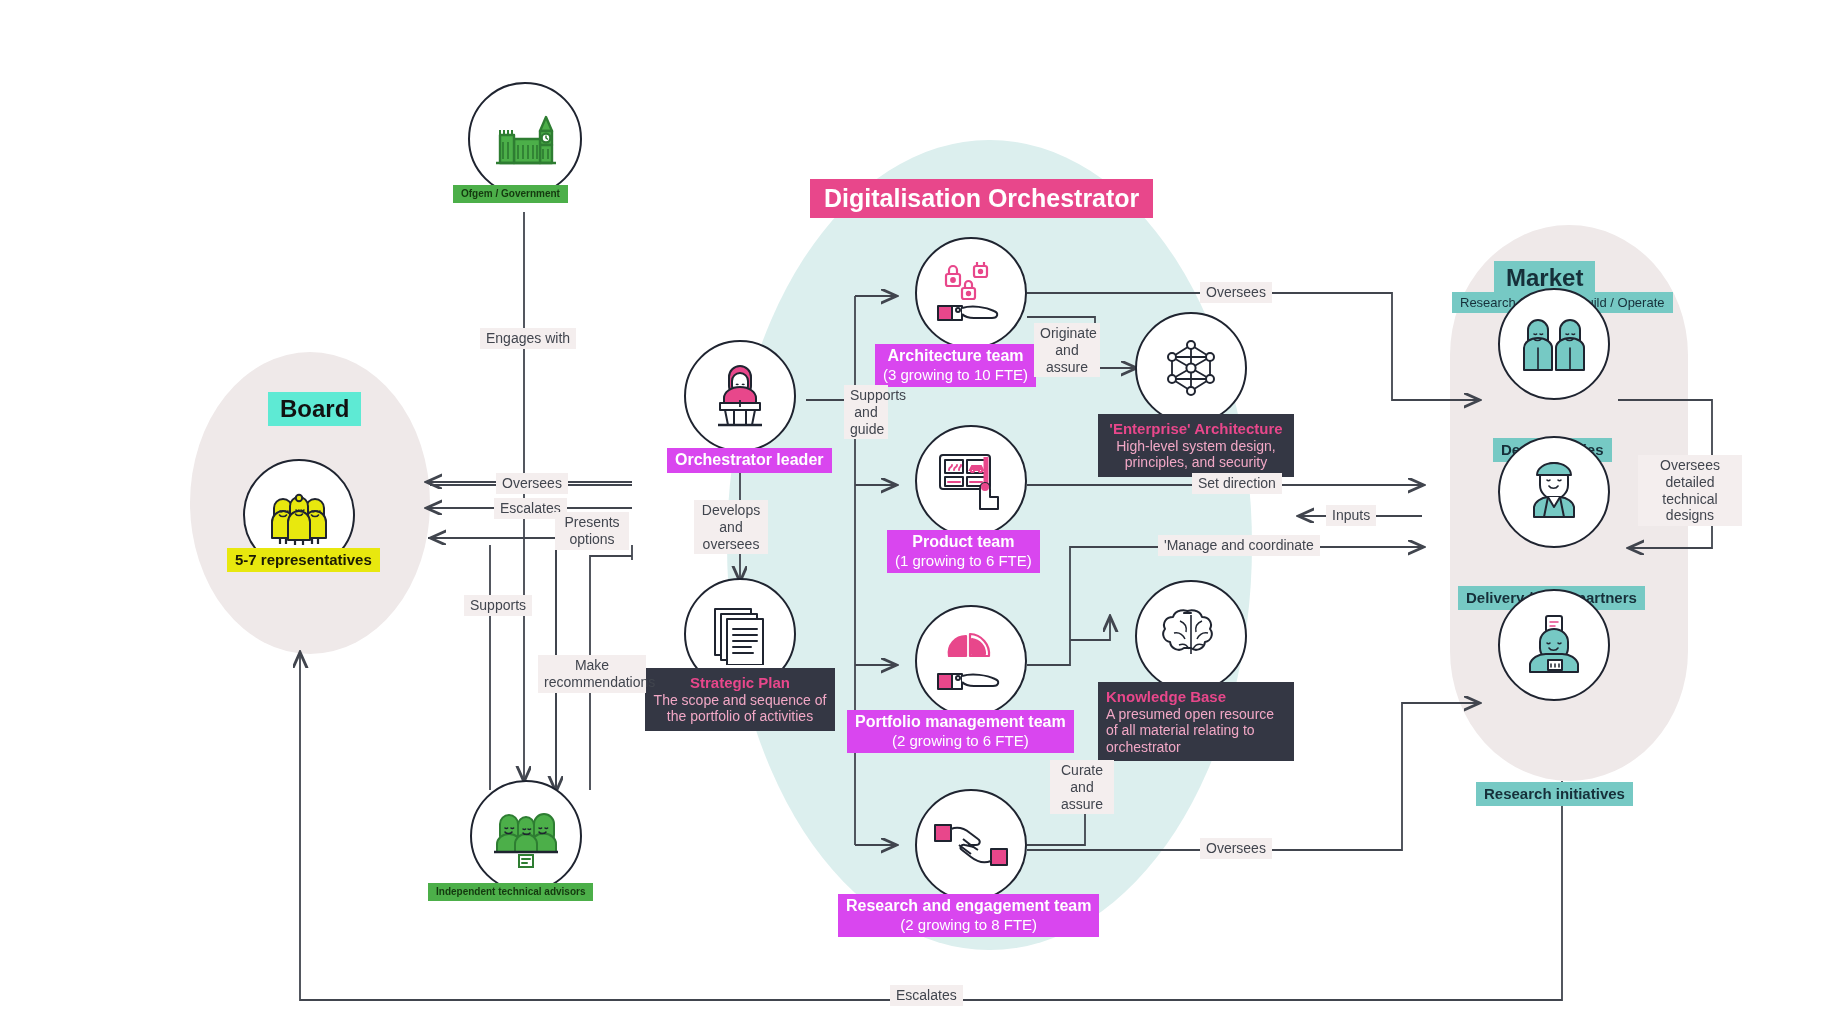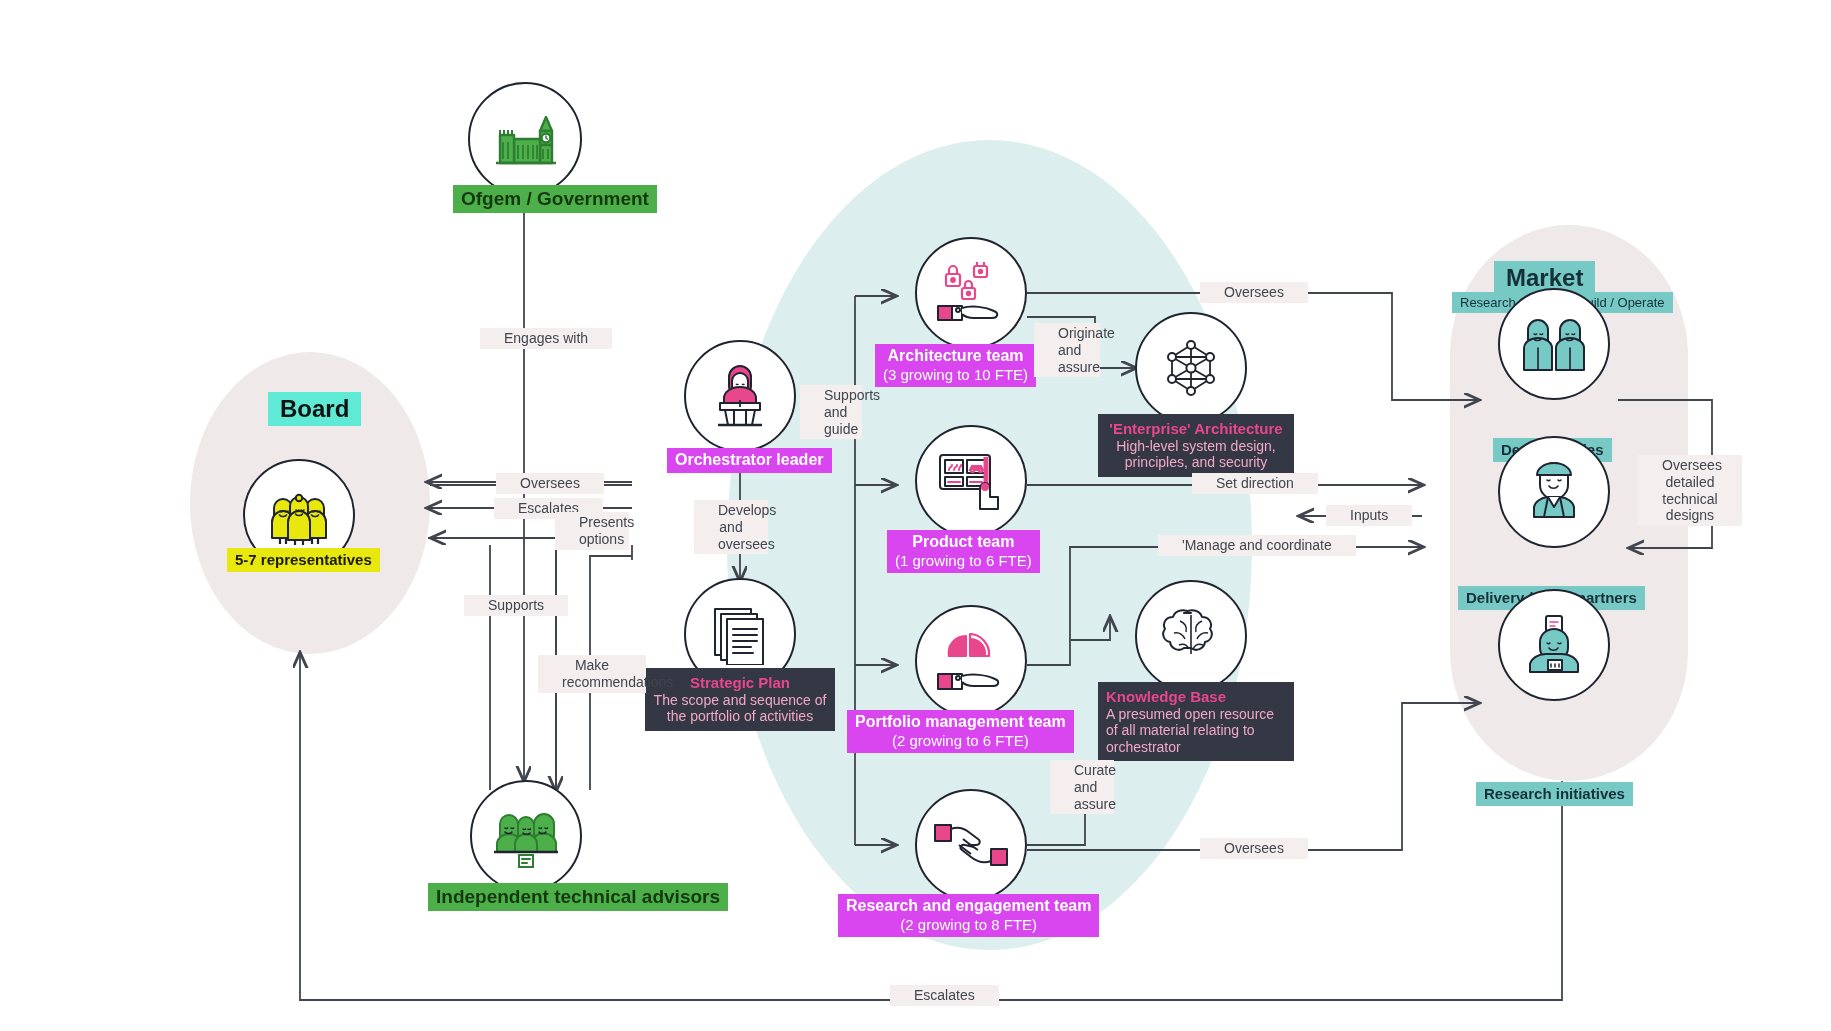--- a/index.html
+++ b/index.html
@@ -59,21 +59,21 @@
 
   
   .lbl {
     position: absolute;
     text-align: center;
     line-height: 1.18;
     white-space: nowrap;
     padding: 3px 8px;
     font-weight: bold;
   }
-  .lbl-green { background: #4caf49; color: #14390f; font-size: 19px; }
+  .lbl-green { background: #4caf49; color: #14390f; font-size: 10px; }
   .lbl-yellow { background: #e8e80e; color: #1b1b05; }
   .lbl-pink { background: #d946ef; color: #ffffff; font-weight: bold; }
   .lbl-pink .sub { font-weight: normal; display: block; font-size: 15px; }
   .lbl-teal { background: #76c9c4; color: #16303a; font-size: 15px; }
   .lbl-teal-sub { background: #76c9c4; color: #16303a; font-size: 13px; font-weight: normal; }
   .lbl-dark {
     background: #343744; color: #f2a8c6; font-size: 14px; font-weight: normal;
     white-space: normal; width: 190px; padding: 6px 8px;
   }
   .lbl-dark .hd { color: #e8478b; font-weight: bold; font-size: 15px; display: block; }
@@ -97,21 +97,21 @@
     padding: 3px 12px; white-space: nowrap;
   }
 
   
   .cap {
     position: absolute;
     background: #f4eeee;
     color: #41454e;
     font-size: 14px;
     line-height: 1.2;
-    padding: 2px 24px;
+    padding: 2px 6px;
     text-align: center;
     white-space: nowrap;
   }
   .cap.ml { white-space: normal; }
 </style>
 </head>
 <body>
 
 <div id="stage">
 
@@ -177,20 +177,21 @@
       <path d="M1422,516 L1300,516" marker-end="url(#ah)"></path>
 
       <path d="M1618,400 L1712,400 L1712,548 L1630,548" marker-end="url(#ah)"></path>
 
       <path d="M1562,781 L1562,1000 L300,1000 L300,654" marker-end="url(#ah)"></path>
     </g>
   </svg>
 
   <div class="title-yellow" style="left:268px; top:392px;">Board</div>
 
+  <div class="title-pink" style="left:810px; top:179px;">Digitalisation Orchestrator</div>
 
   <div class="title-teal" style="left:1494px; top:261px;">Market</div>
   <div class="lbl lbl-teal-sub" style="left:1452px; top:292px;">Research / Design / Build / Operate</div>
 
   <div class="node">
     <div class="circ" style="left:468px; top:82px; width:114px; height:114px;">
       <svg width="66" height="60" viewBox="0 0 66 60">
         <g stroke="#2e7d32" stroke-width="2.4" fill="none" stroke-linejoin="round">
           <path d="M54,8 L60,22 L48,22 Z" fill="#4caf49"></path>
           <rect x="48" y="22" width="12" height="14" fill="#4caf49"></rect>
@@ -501,21 +502,21 @@
   <div class="cap" style="left:496px; top:473px;">Oversees</div>
 
   <div class="cap" style="left:494px; top:498px;">Escalates</div>
 
   <div class="cap ml" style="left:555px; top:512px; width:74px;">Presents options</div>
 
   <div class="cap" style="left:464px; top:595px;">Supports</div>
 
   <div class="cap ml" style="left:538px; top:655px; width:108px;">Make recommendations</div>
 
-  <div class="cap ml" style="left:800px; top:385px; width:62px;">Supports and guide</div>
+  <div class="cap ml" style="left:844px; top:385px; width:44px;">Supports and guide</div>
 
   <div class="cap ml" style="left:694px; top:500px; width:74px;text-align:center;">Develops and oversees</div>
 
   <div class="cap ml" style="left:1034px; top:323px; width:66px;">Originate and assure</div>
 
   <div class="cap" style="left:1200px; top:282px;">Oversees</div>
 
   <div class="cap" style="left:1192px; top:473px;">Set direction</div>
 
   <div class="cap" style="left:1158px; top:535px;">'Manage and coordinate</div>

